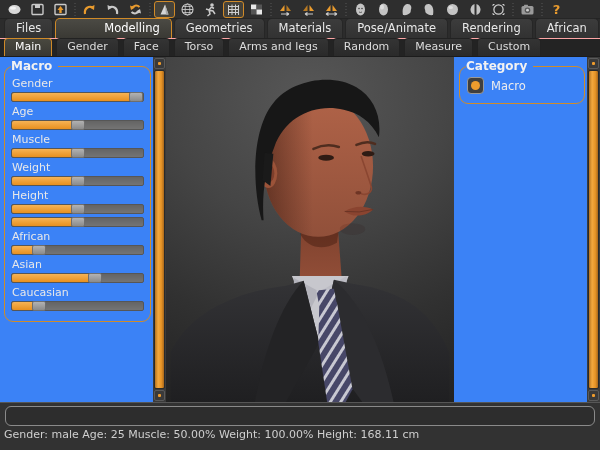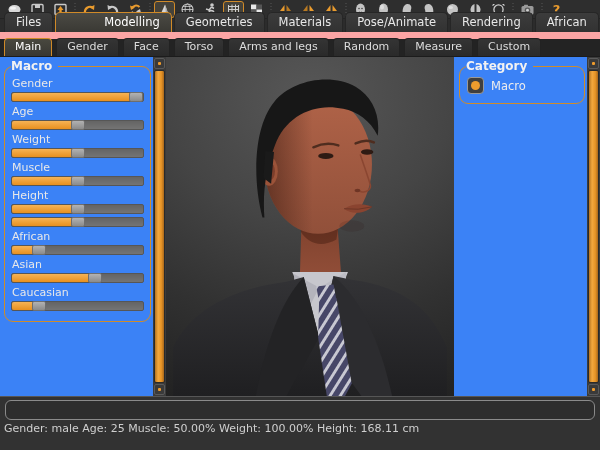--- a/index.html
+++ b/index.html
@@ -21,21 +21,21 @@
     border:1px solid transparent; border-radius:3px; margin:0 1px; cursor:pointer;
   }
   .tb-icon.active { border-color:#d08a28; background:#45423a; }
   .tb-sep { width:4px; height:15px; margin:0 1px;
     background-image:radial-gradient(circle,#555 30%,transparent 31%);
     background-size:3px 3px; background-position:center; }
 
   
   .menu-tabs {
     height:20px; background:#2c2c2c; display:flex; align-items:flex-end; padding:0 0 0 4px;
-    border-bottom:7px solid #fca5a5;
+    border-bottom:1px solid #fca5a5;
   }
   .menu-tabs .tab {
     padding:2px 11px 3px; margin-right:2px; font-size:11.5px; color:#e8e8e8;
     background:linear-gradient(#3c3c3c,#323232); border:1px solid #262626; border-bottom:none;
     border-radius:5px 5px 0 0; cursor:pointer; white-space:nowrap;
   }
   .menu-tabs .tab.selected {
     background:linear-gradient(#4b4a44,#3a3934); border:1px solid #d08a28; border-bottom:none;
     color:#ffffff;
     padding-left:48px;
@@ -103,21 +103,21 @@
   }
 
   
   .viewport {
     flex:1; position:relative; overflow:hidden; cursor:grab;
     background:radial-gradient(130% 95% at 50% 12%, #575757 0%, #454545 38%, #313131 70%, #222 100%);
   }
   .viewport svg { position:absolute; left:0; top:0; width:100%; height:100%; }
 
   
-  .bottom { height:54px; background:#323232; border-top:1px solid #565656; }
+  .bottom { height:48px; background:#323232; border-top:1px solid #565656; }
   .progress-bar {
     margin:3px 5px 0 5px; height:20px; background:#2d2d2d;
     border:1px solid #8a8a8a; border-radius:6px;
   }
   .status-text { padding:2px 4px 0 4px; font-size:11px; color:#cfcfcf; white-space:nowrap; }
 </style>
 </head>
 <body>
 
 <div class="app">
@@ -315,28 +315,28 @@
               </div>
             </div>
             <div class="slider-row">
               <div class="slider-label">Age</div>
               <div class="slider-track">
                 <div class="slider-fill" style="width: calc(50% + 0px);"></div>
                 <div class="slider-handle" style="left: calc(50% - 7px);"></div>
               </div>
             </div>
             <div class="slider-row">
-              <div class="slider-label">Weight</div>
+              <div class="slider-label">Muscle</div>
               <div class="slider-track">
                 <div class="slider-fill" style="width: calc(50% + 0px);"></div>
                 <div class="slider-handle" style="left: calc(50% - 7px);"></div>
               </div>
             </div>
             <div class="slider-row">
-              <div class="slider-label">Muscle</div>
+              <div class="slider-label">Weight</div>
               <div class="slider-track">
                 <div class="slider-fill" style="width: calc(50% + 0px);"></div>
                 <div class="slider-handle" style="left: calc(50% - 7px);"></div>
               </div>
             </div>
             <div class="slider-row">
               <div class="slider-label">Height</div>
               <div class="slider-track">
                 <div class="slider-fill" style="width: calc(50% + 0px);"></div>
                 <div class="slider-handle" style="left: calc(50% - 7px);"></div>

